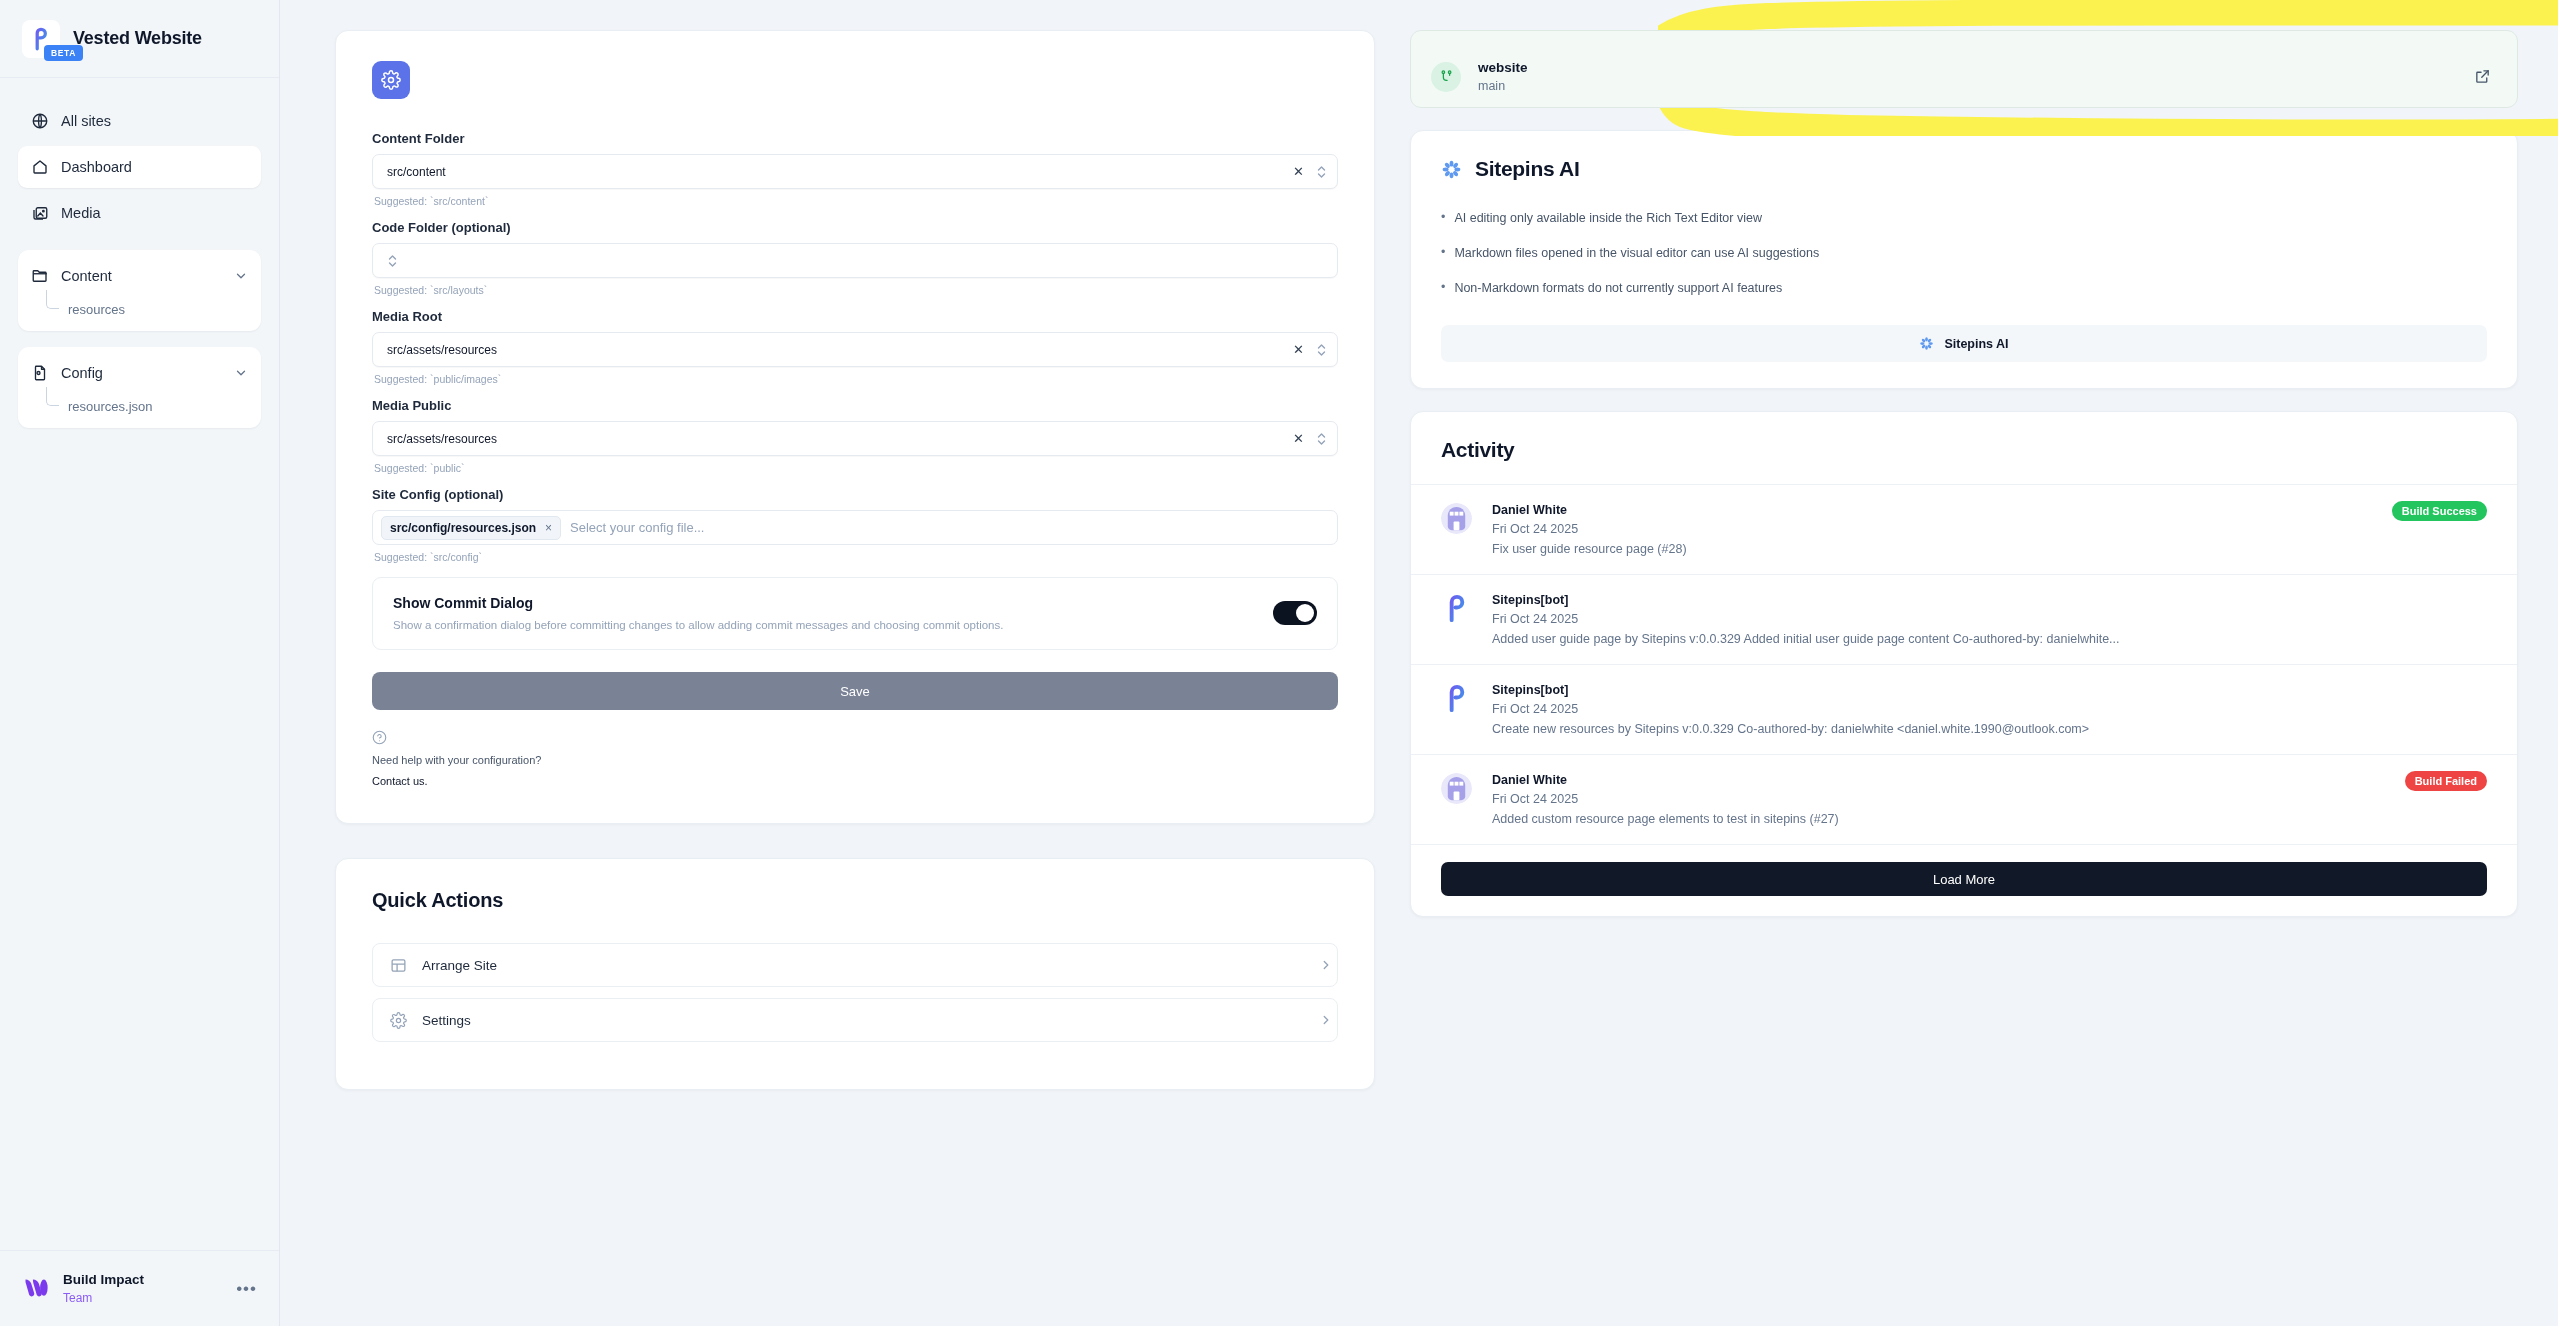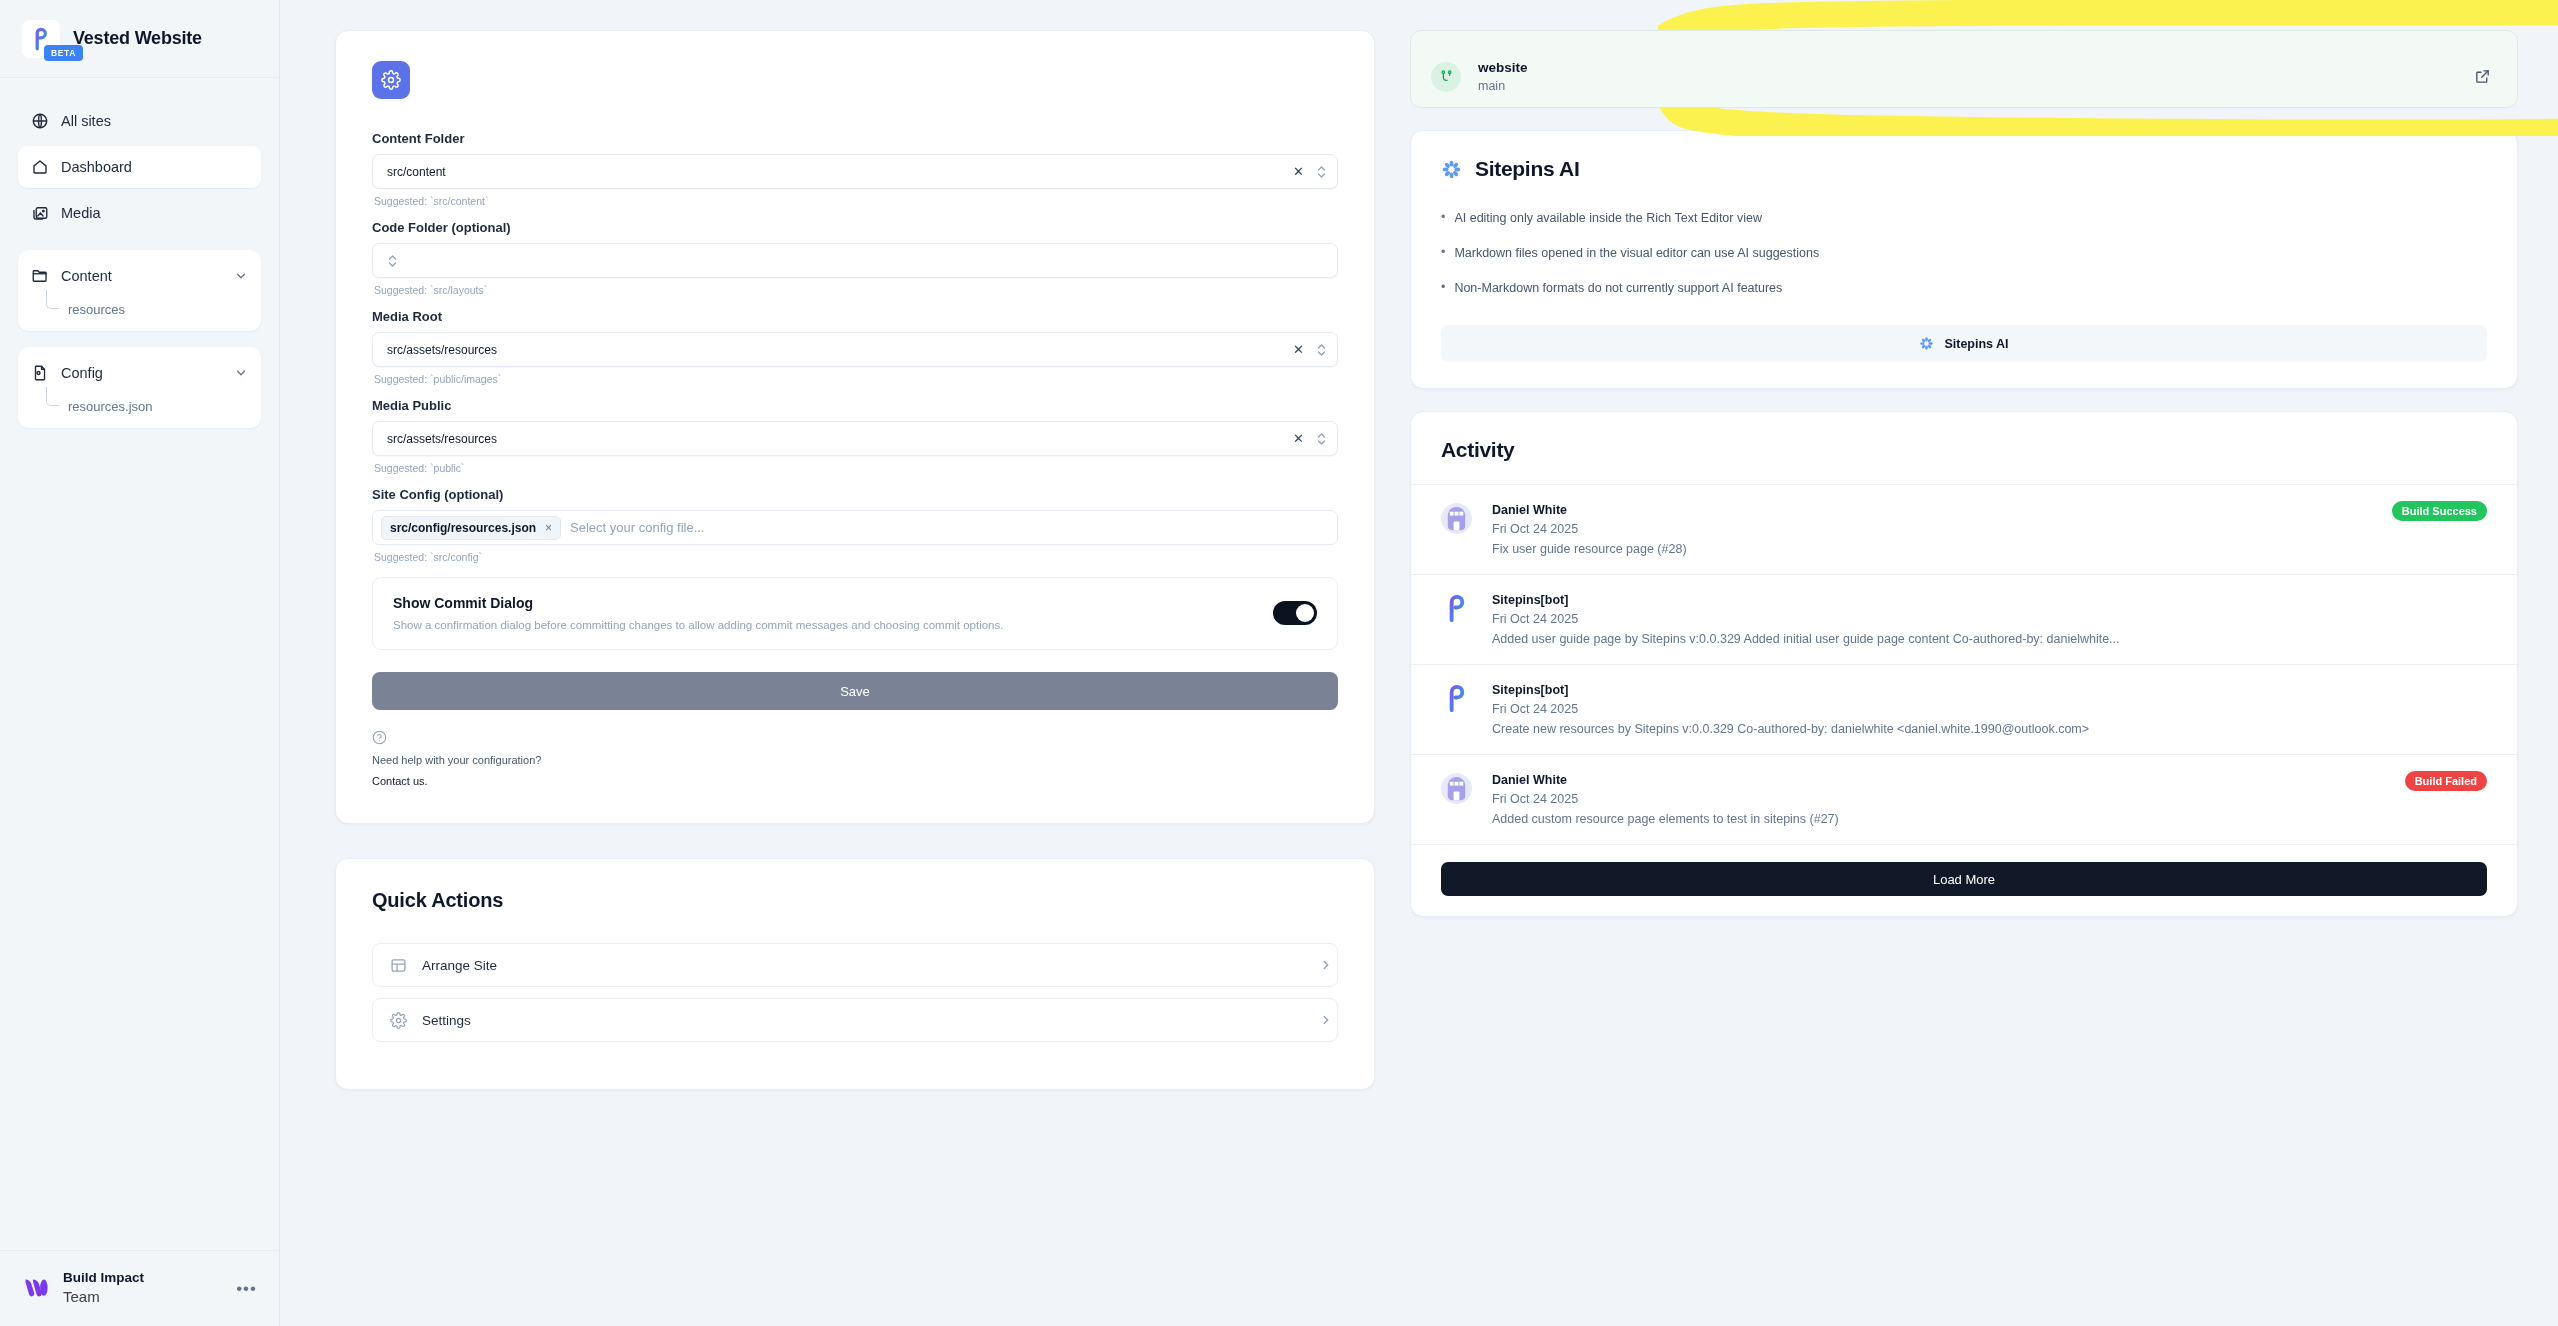--- a/index.html
+++ b/index.html
@@ -60,21 +60,21 @@
     content: ""; position: absolute; left: 0; top: -8px;
     width: 12px; height: 18px; border-left: 1.3px solid #cbd5e1;
     border-bottom: 1.3px solid #cbd5e1; border-bottom-left-radius: 5px;
   }
   .sb-footer {
     border-top: 1px solid #e6ecf1; height: 76px;
     display: flex; align-items: center; gap: 13px; padding: 0 22px;
   }
   .team-logo { width: 28px; height: 28px; flex: 0 0 28px; }
   .team-name { font-size: 13.5px; font-weight: 700; color: #0f172a; line-height: 1.35; }
-  .team-role { font-size: 15px; color: #404040; line-height: 1.35; }
+  .team-role { font-size: 12px; color: #8b5cf6; line-height: 1.35; }
   .dots { margin-left: auto; color: #64748b; font-size: 17px; letter-spacing: 1px; cursor: pointer; }
 
   
   .main {
     flex: 1 1 auto; position: relative; height: 1326px;
     padding: 30px 40px 0 55px; display: flex; gap: 35px; align-items: flex-start;
     overflow: hidden;
   }
   .col-left { width: 1040px; flex: 0 0 1040px; display: flex; flex-direction: column; gap: 34px; }
   .col-right { flex: 1 1 auto; display: flex; flex-direction: column; gap: 22px; min-width: 0; }

